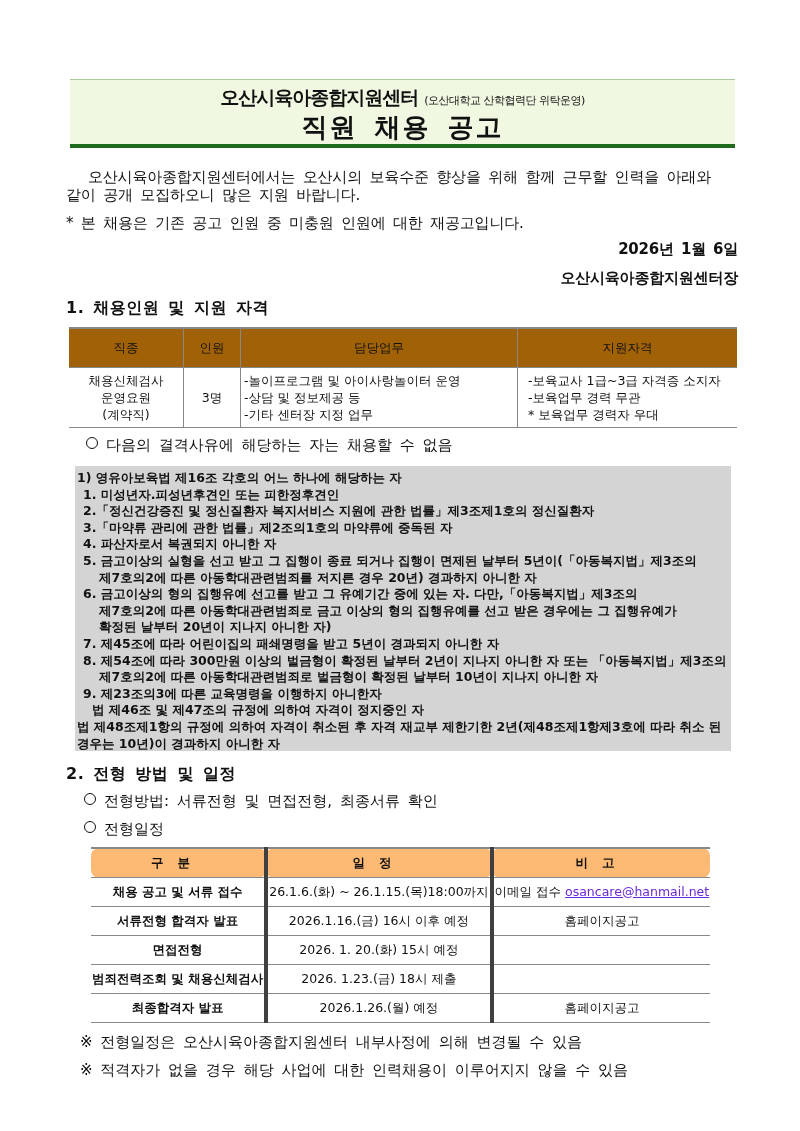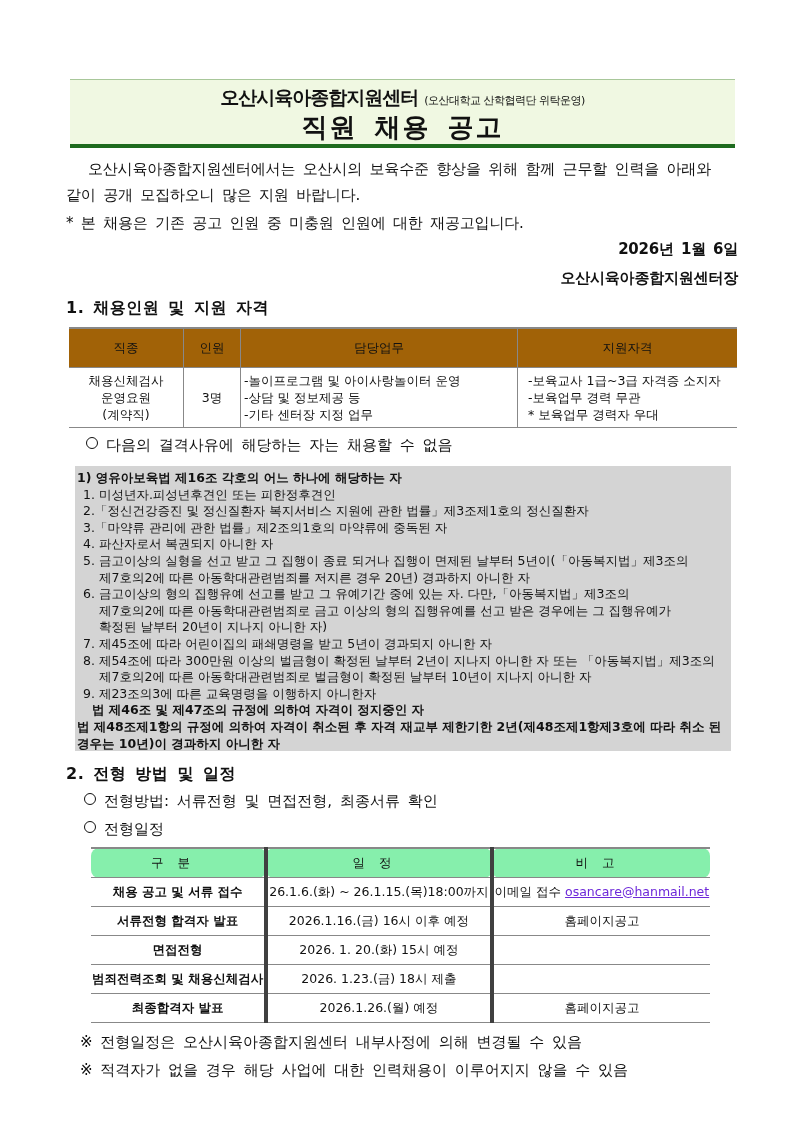--- a/index.html
+++ b/index.html
@@ -6,21 +6,21 @@
   body { width: 800px; height: 1131px; position: relative; overflow: hidden; color: #111; font-family: "DejaVu Sans", "Liberation Sans", sans-serif; }
   .page { position: absolute; left: 0; top: 0; width: 800px; height: 1131px; }
 
   
   .banner { position: absolute; left: 70px; top: 79px; width: 665px; height: 64px; background: #f0f8e2; border-top: 1px solid #a8c79a; border-bottom: 4px solid #1e6b1e; }
   .banner .line1 { position: absolute; left: 0; right: 0; top: 5px; text-align: center; font-size: 19px; font-weight: bold; letter-spacing: -1px; }
   .banner .line1 .sub { font-size: 11px; font-weight: normal; letter-spacing: -0.5px; margin-left: 6px; }
   .banner .line2 { position: absolute; left: 0; right: 0; top: 30px; text-align: center; font-size: 26px; font-weight: bold; letter-spacing: 2px; word-spacing: 6px; }
 
   .p { position: absolute; font-size: 15px; letter-spacing: -0.2px; white-space: nowrap; }
-  .intro1 { left: 88px; top: 160px; word-spacing: 3px; }
+  .intro1 { left: 88px; top: 168px; word-spacing: 3px; }
   .intro2 { left: 66px; top: 186px; word-spacing: 3px; }
   .note1 { left: 66px; top: 214px; word-spacing: 3px; }
   .date { right: 62px; top: 240px; font-weight: bold; font-size: 15px; word-spacing: 2px; }
   .sign { right: 62px; top: 269px; font-weight: bold; font-size: 15px; }
 
   .section-title { position: absolute; font-size: 16px; font-weight: bold; letter-spacing: 0.5px; word-spacing: 3px; }
   .s1 { left: 66px; top: 298px; }
   .s2 { left: 66px; top: 764px; }
 
   table { border-collapse: collapse; position: absolute; }
@@ -33,28 +33,28 @@
   .t1 .c3 { width: 270px; }
   .t1 .list div { white-space: nowrap; }
 
   .bullet-line { position: absolute; font-size: 15px; white-space: nowrap; word-spacing: 3px; }
   .b1 { left: 86px; top: 436px; }
   .b2 { left: 84px; top: 792px; }
   .b3 { left: 84px; top: 820px; }
   .circle { display: inline-block; width: 10px; height: 10px; border: 1.6px solid #111; border-radius: 50%; margin-right: 8px; vertical-align: 1px; }
 
   .graybox { position: absolute; left: 75px; top: 466px; width: 656px; height: 285px; background: #d4d4d4; font-size: 12.5px; line-height: 16.6px; }
-  .graybox .row { white-space: nowrap; padding-left: 8px; }
+  .graybox .row { white-space: nowrap; padding-left: 8px; font-weight: bold; }
   .graybox .head { font-weight: bold; padding-left: 2px; margin-top: 4px; }
   .graybox .cont { padding-left: 24px; }
   .graybox .law { font-weight: bold; padding-left: 17px; }
   .graybox .law2 { font-weight: bold; padding-left: 2px; white-space: normal; padding-right: 4px; }
 
   .t2 { left: 91px; top: 847px; width: 606px; font-size: 12.5px; }
-  .t2 th { background: #86efac; font-weight: normal; height: 26px; border-top: 2px solid #888; border-bottom: 1px solid #888; text-align: center; letter-spacing: 14px; border-radius: 8px; }
+  .t2 th { background: #fdba74; font-weight: bold; height: 26px; border-top: 2px solid #888; border-bottom: 1px solid #888; text-align: center; letter-spacing: 14px; border-radius: 8px; }
   .t2 td { height: 26px; border-bottom: 1px solid #888; text-align: center; white-space: nowrap; }
   .t2 th + th, .t2 td + td { border-left: 4px solid #404040; }
   .t2 td.k { font-weight: bold; }
   .t2 .cA { width: 165px; }
   .t2 .cB { width: 234px; }
   .t2 tr.tall td { height: 32px; }
   .email { color: #6d28d9; text-decoration: underline; }
 
   .foot { position: absolute; left: 80px; font-size: 15px; white-space: nowrap; word-spacing: 3px; }
   .f1 { top: 1033px; }

